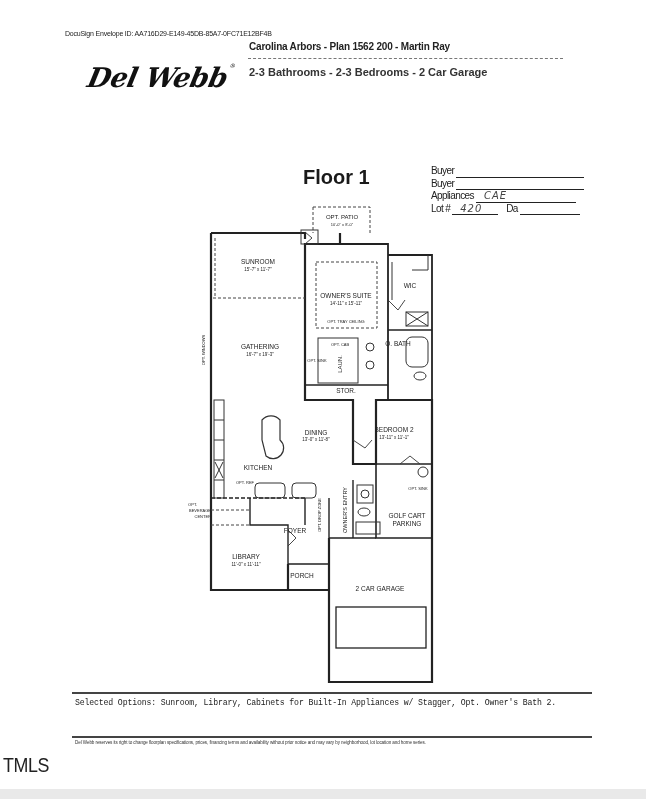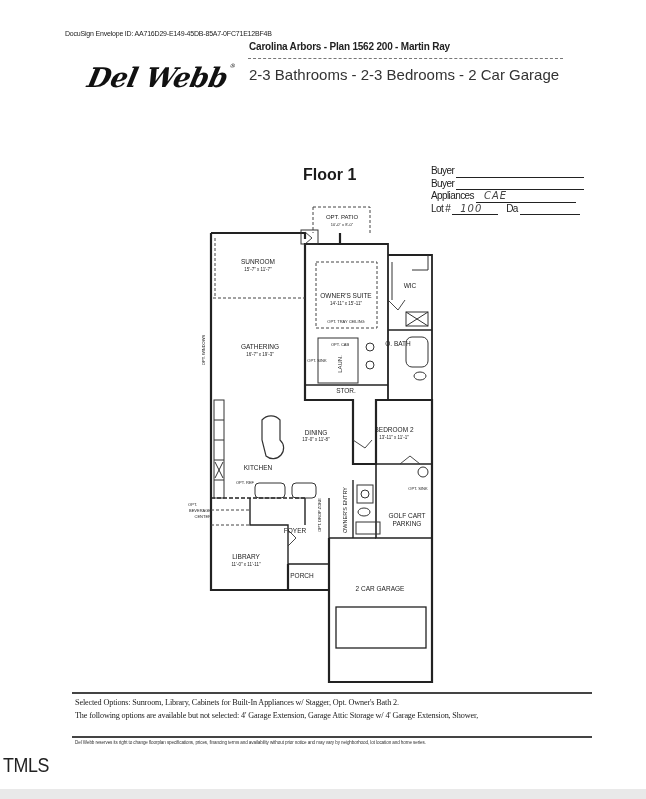--- a/index.html
+++ b/index.html
@@ -5,33 +5,33 @@
   html, body { margin:0; padding:0; }
   body { width:646px; height:799px; background:#ffffff; position:relative; overflow:hidden;
          font-family:"Liberation Sans", sans-serif; color:#1a1a1a; }
   .abs { position:absolute; }
   .envelope { left:65px; top:30px; font-size:7px; letter-spacing:-0.2px; color:#222; white-space:nowrap; }
   .logo { left:88px; top:62px; font-family:"DejaVu Serif", serif; font-style:italic; font-weight:bold;
           font-size:27px; color:#111; letter-spacing:-0.5px; transform:skewX(-12deg); }
   .logo sup { font-size:6px; font-style:normal; font-weight:normal; vertical-align:top; }
   .title { left:249px; top:41px; font-size:10px; color:#222; white-space:nowrap; font-weight:bold; letter-spacing:-0.2px; }
   .title-rule { left:248px; top:58px; width:315px; height:1px; border-top:1px dashed #777; }
-  .subtitle { left:249px; top:66px; font-size:15px; color:#333; white-space:nowrap; }
-  .floor-label { left:303px; top:166px; font-size:16px; font-weight:bold; color:#1a1a1a; }
+  .subtitle { left:249px; top:66px; font-size:11px; color:#333; white-space:nowrap;font-weight:bold; }
+  .floor-label { left:303px; top:166px; font-size:20px; font-weight:bold; color:#1a1a1a; }
   .buyer-block { left:431px; top:165px; font-size:10px; color:#222; line-height:12.5px;text-align:center; }
   .buyer-row { display:flex; align-items:flex-end; height:12.5px; }
   .buyer-row .lbl { letter-spacing:-0.6px; }
   .buyer-row .line { border-bottom:1.5px solid #222; width:128px; height:10px; margin-left:2px; position:relative; }
   .buyer-row .hand { position:absolute; left:8px; bottom:-1px; font-family:"DejaVu Sans", sans-serif; font-style:italic; font-size:10px; color:#444; letter-spacing:1px; }
   .lot-row .line { width:46px; }
   .lot-row .d { margin-left:8px; letter-spacing:-0.6px;margin-top:6px; }
   .lot-row .line2 { border-bottom:1.5px solid #222; width:60px; height:10px; margin-left:2px; }
   svg.plan { position:absolute; left:0; top:0; }
   .plan text { font-family:"Liberation Sans", sans-serif; fill:#222; }
-  .notes { left:75px; top:697px; width:520px; font-family:Liberation Serif, serif; font-size:8.2px; color:#222; line-height:12.5px; letter-spacing:-0.15px; }
+  .notes { left:75px; top:697px; width:520px; font-family:Liberation Mono, monospace; font-size:8.2px; color:#222; line-height:12.5px; letter-spacing:-0.15px; }
   .notes-rule-top { left:72px; top:692px; width:520px; height:1.5px; background:#444; }
   .notes-rule-bot { left:72px; top:736px; width:520px; height:1.5px; background:#444; }
   .disclaimer { left:75px; top:740px; font-size:4.6px; color:#333; white-space:nowrap; letter-spacing:-0.1px; }
   .tmls { left:3px; top:753px; font-size:21px; color:#222; font-weight:normal; letter-spacing:-0.5px; transform:scaleX(0.85); transform-origin:left; }
   .footer-bar { left:0; top:789px; width:646px; height:10px; background:#e9e9e9; }
 </style>
 </head>
 <body>
 
 <div class="abs envelope">DocuSign Envelope ID: AA716D29-E149-45DB-85A7-0FC71E12BF4B</div>
@@ -59,21 +59,21 @@
   </div>
   <div class="buyer-row">
     <span class="lbl">Appliances</span>
     <span class="line" style="width:100px">
         <span class="hand">CAE</span>
       </span>
   </div>
   <div class="buyer-row lot-row">
     <span class="lbl">Lot #</span>
     <span class="line">
-        <span class="hand">100</span>
+        <span class="hand">420</span>
       </span>
     <span class="d">Da</span>
     <span class="line2"></span>
   </div>
 </div>
 
 <svg class="plan" width="646" height="690" viewBox="0 0 646 690">
   <g stroke="#222" fill="none" stroke-width="2.2">
 
     <path d="M211 233 L305 233 L305 239 M340 233 L340 244 L305 244 L305 400 L353 400 L353 464 L376 464 L376 400 L432 400 L432 543 L432 682 L329 682 L329 538 M211 233 L211 590 L288 590 L288 564 M288 590 L329 590"></path>
@@ -175,19 +175,18 @@
     <text x="211" y="512" text-anchor="end">BEVERAGE</text>
     <text x="211" y="518" text-anchor="end">CENTER</text>
     <text x="321" y="515" transform="rotate(-90 321 515)">OPT. DROP ZONE</text>
     <text x="418" y="490">OPT. SINK</text>
   </g>
 </svg>
 
 <div class="abs notes-rule-top"></div>
 <div class="abs notes">
   <div>Selected Options: Sunroom, Library, Cabinets for Built-In Appliances w/ Stagger, Opt. Owner's Bath 2.</div>
-  <div>The following options are available but not selected: 4' Garage Extension, Garage Attic Storage w/ 4' Garage Extension, Shower,</div>
 </div>
 <div class="abs notes-rule-bot"></div>
 <div class="abs disclaimer">Del Webb reserves its right to change floorplan specifications, prices, financing terms and availability without prior notice and may vary by neighborhood, lot location and home series.</div>
 
 <div class="abs tmls">TMLS</div>
 <div class="abs footer-bar"></div>
 
 </body></html>

